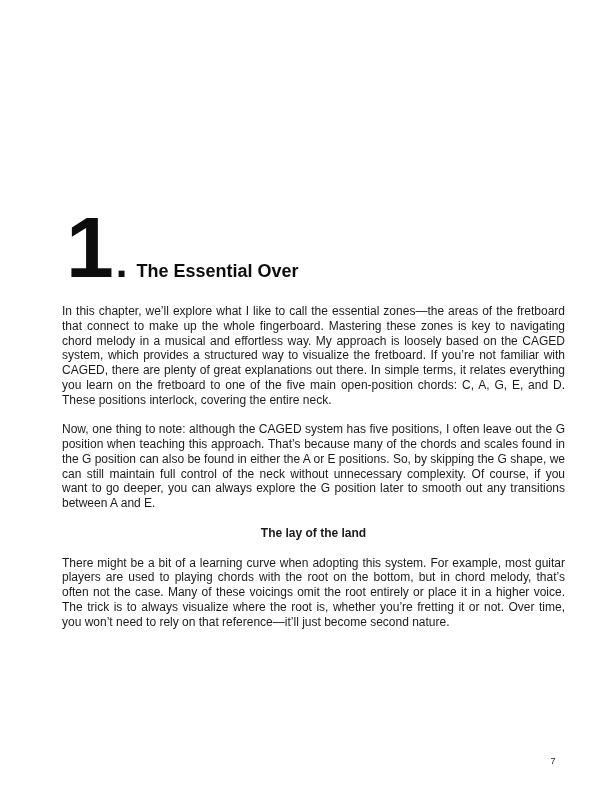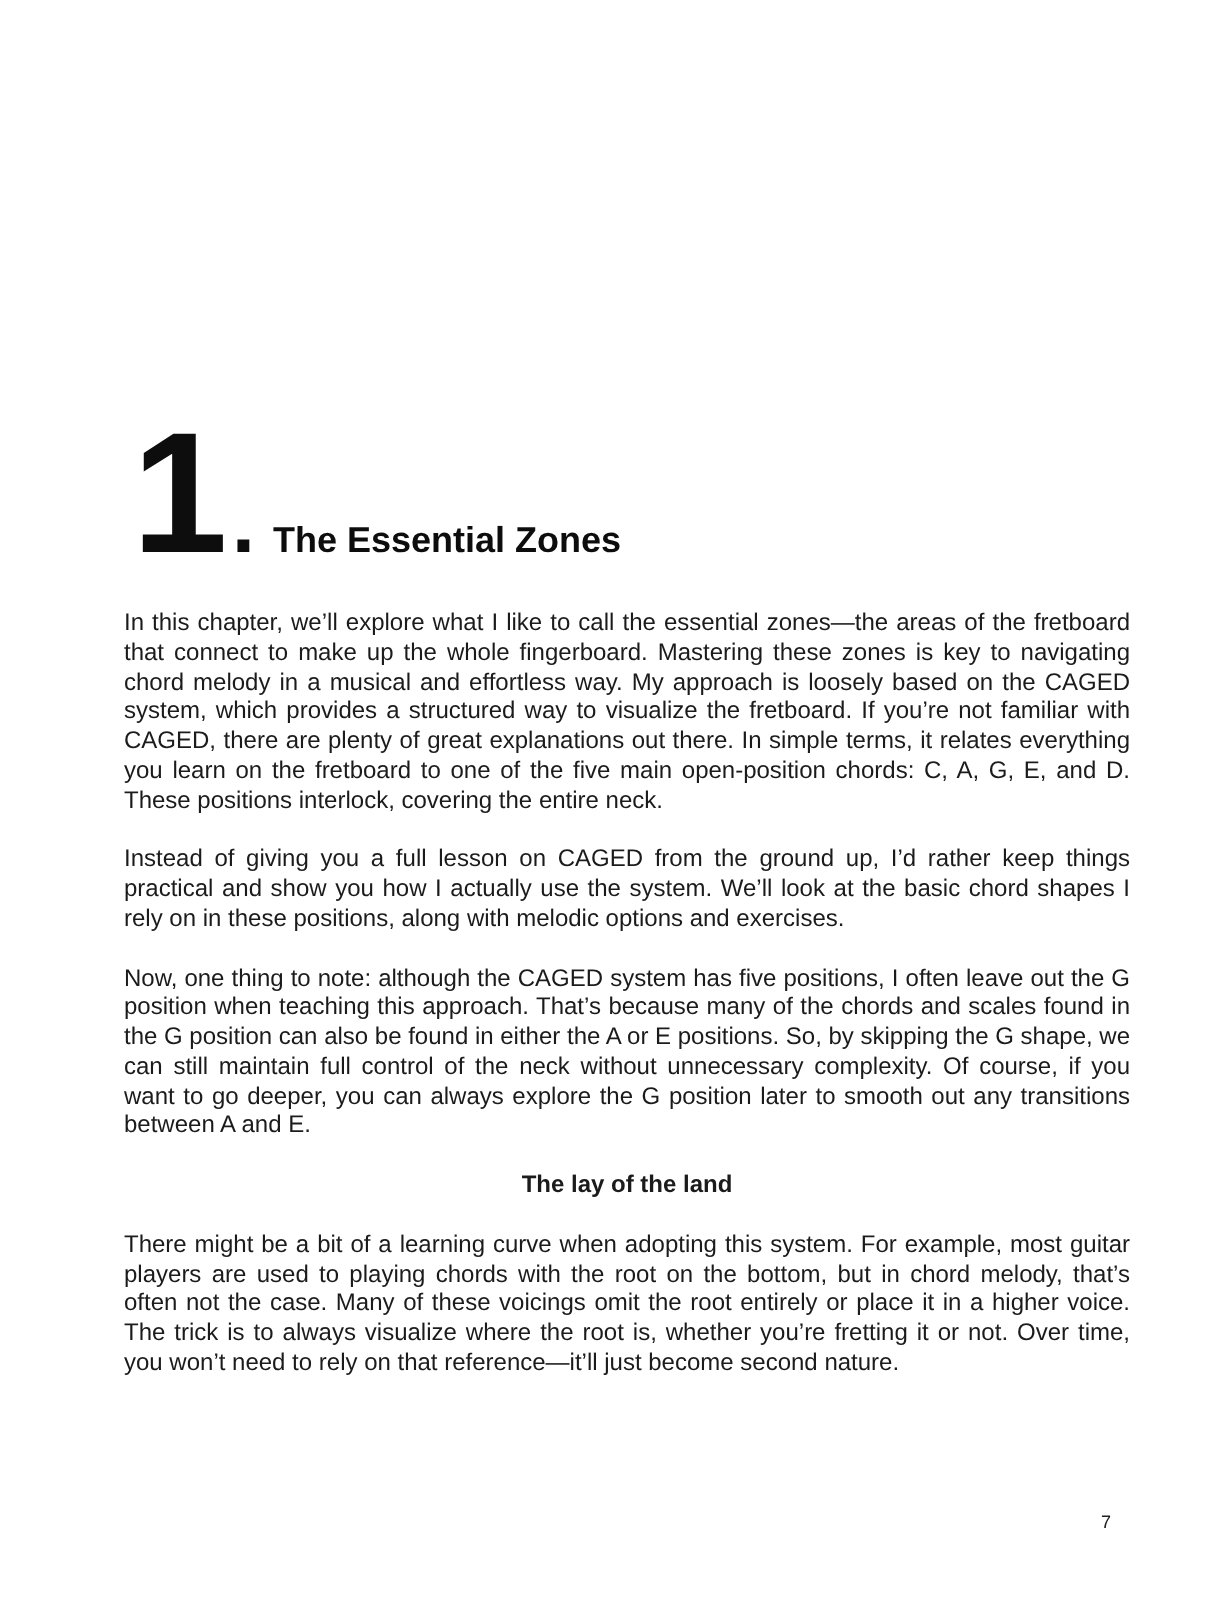--- a/index.html
+++ b/index.html
@@ -71,26 +71,25 @@
   }
 </style>
 </head>
 <body>
 
 <div class="page">
 
   <div class="chapter-heading">
     <span class="chapter-number">1</span>
     <span class="chapter-dot">.</span>
-    <span class="chapter-title">The Essential Zones</span>
+    <span class="chapter-title">The Essential Over</span>
   </div>
 
   <div class="body-text">
     <p>In this chapter, we’ll explore what I like to call the essential zones—the areas of the fretboard that connect to make up the whole fingerboard. Mastering these zones is key to navigating chord melody in a musical and effortless way. My approach is loosely based on the CAGED system, which provides a structured way to visualize the fretboard. If you’re not familiar with CAGED, there are plenty of great explanations out there. In simple terms, it relates everything you learn on the fretboard to one of the five main open-position chords: C, A, G, E, and D. These positions interlock, covering the entire neck.</p>
-    <p>Instead of giving you a full lesson on CAGED from the ground up, I’d rather keep things practical and show you how I actually use the system. We’ll look at the basic chord shapes I rely on in these positions, along with melodic options and exercises.</p>
     <p>Now, one thing to note: although the CAGED system has five positions, I often leave out the G position when teaching this approach. That’s because many of the chords and scales found in the G position can also be found in either the A or E positions. So, by skipping the G shape, we can still maintain full control of the neck without unnecessary complexity. Of course, if you want to go deeper, you can always explore the G position later to smooth out any transitions between A and E.</p>
     <p class="sub-heading">The lay of the land</p>
     <p>There might be a bit of a learning curve when adopting this system. For example, most guitar players are used to playing chords with the root on the bottom, but in chord melody, that’s often not the case. Many of these voicings omit the root entirely or place it in a higher voice. The trick is to always visualize where the root is, whether you’re fretting it or not. Over time, you won’t need to rely on that reference—it’ll just become second nature.</p>
   </div>
 
   <div class="page-number">7</div>
 
 </div>
 
 </body></html>

